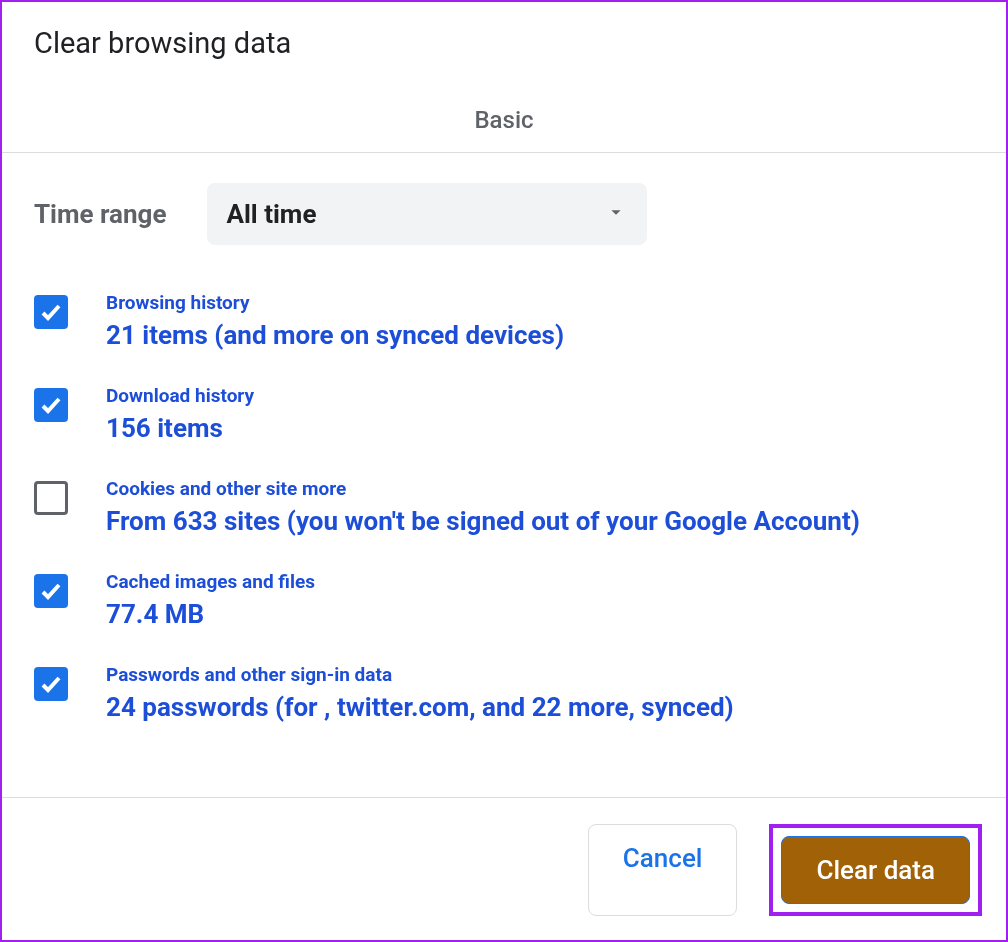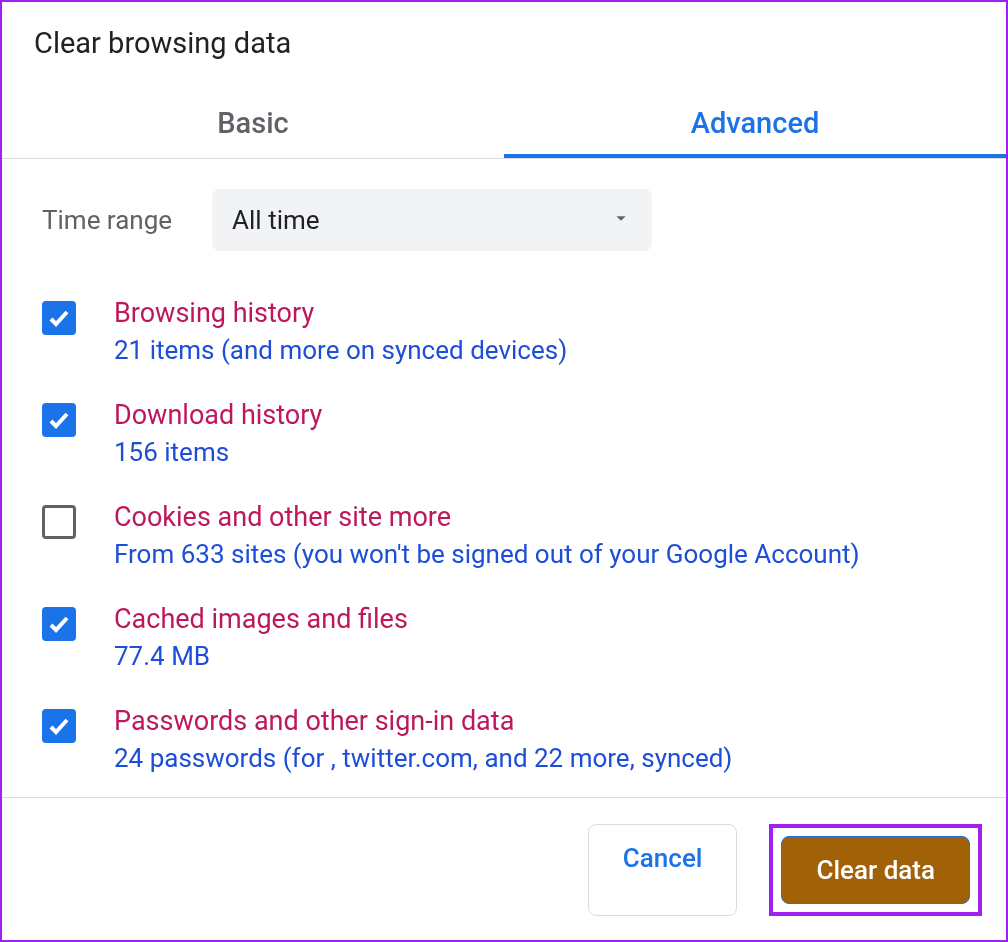--- a/index.html
+++ b/index.html
@@ -20,34 +20,35 @@
   }
   .tabs {
     display: flex;
     border-bottom: 1px solid #dadce0;
     margin-top: 28px;
   }
   .tab {
     flex: 1;
     text-align: center;
     padding: 18px 0 14px 0;
-    font-size: 29px;
+    font-size: 24px;
     font-weight: 500;
     color: #5f6368;
     cursor: pointer;
     border-bottom: 4px solid transparent;
   }
   .tab.active {
     color: #1a73e8;
     border-bottom: 4px solid #1a73e8;
   }
   .body-area {
-    padding: 30px 32px 0 40px;
+    padding: 30px 32px 0 32px;
     height: 640px;
     overflow: hidden;
+    font-weight: bold;
   }
   .timerange-row {
     display: flex;
     align-items: center;
     gap: 40px;
     margin-bottom: 46px;
   }
   .timerange-label {
     font-size: 26px;
     color: #5f6368;
@@ -89,22 +90,22 @@
   }
   .checkbox.checked svg {
     width: 24px; height: 24px; stroke: #fff; stroke-width: 4; fill: none;
   }
   .checkbox.unchecked {
     border: 3px solid #5f6368;
     background: #fff;
   }
   .item-text { flex: 1; }
   .item-title {
-    font-size: 27px;
-    color: #be185d;
+    font-size: 19px;
+    color: #1d4ed8;
     margin-bottom: 6px;
   }
   .item-sub {
     font-size: 26px;
     color: #1d4ed8;
   }
   .footer {
     position: absolute;
     bottom: 0;
     left: 0;
@@ -141,21 +142,20 @@
 </style>
 </head>
 <body>
 
 <div class="outer">
 
   <div class="title">Clear browsing data</div>
 
   <div class="tabs">
     <div class="tab">Basic</div>
-    <div class="tab active">Advanced</div>
   </div>
 
   <div class="body-area">
 
     <div class="timerange-row">
       <div class="timerange-label">Time range</div>
       <div class="select">
         <span class="select-text">All time</span>
         <span>
           <svg viewBox="0 0 24 24">

